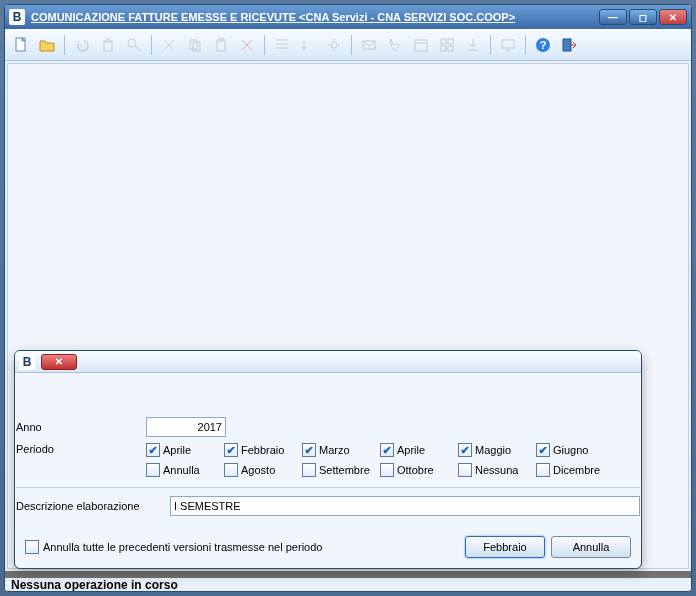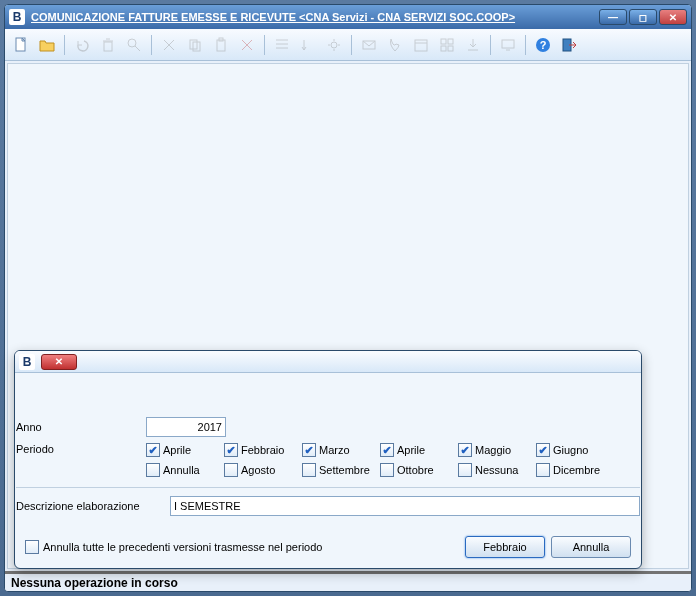--- a/index.html
+++ b/index.html
@@ -89,21 +89,21 @@
   .content {
     flex: 1;
     background: #f0f6fc;
     border: 1px solid #c0d0e0;
     margin: 2px;
   }
   
   .statusbar {
     height: 20px;
     background: #e8f0fa;
-    border-top: 3px solid #737373;
+    border-top: 7px solid #737373;
     padding: 2px 6px;
     font-weight: bold;
     font-size: 12px;
     display: flex;
     align-items: center;
   }
   
   .dialog {
     position: absolute;
     left: 14px;

